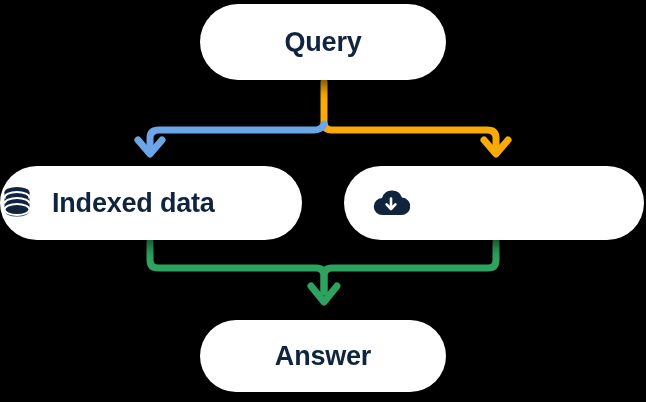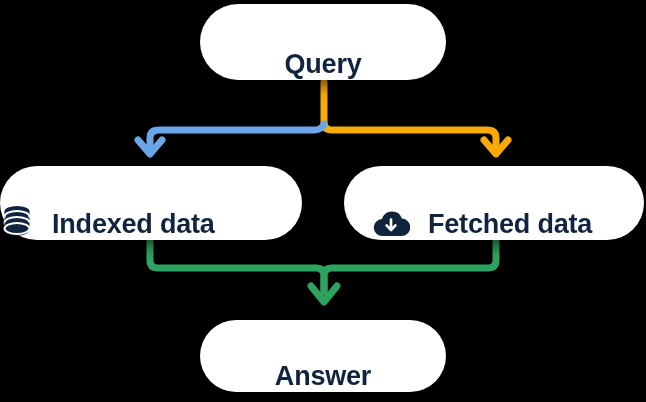--- a/index.html
+++ b/index.html
@@ -22,21 +22,21 @@
     width: 646px;
     height: 402px;
     pointer-events: none;
   }
   .node {
     position: absolute;
     background: #ffffff;
     border-radius: 999px;
     box-shadow: 0 6px 14px rgba(0,0,0,0.55);
     display: flex;
-    align-items: flex-end;
+    align-items: center;
     justify-content: center;
     box-sizing: border-box;
   }
   .node-label {
     color: #10243E;
     font-weight: bold;
     letter-spacing: -0.2px;
     white-space: nowrap;
   }
   #node-query {
@@ -125,20 +125,19 @@
   </div>
 
   <div class="node" id="node-fetched">
     <span class="node-icon">
       <svg width="38" height="32" viewBox="0 0 38 32" xmlns="http://www.w3.org/2000/svg">
         <path d="M 10.5 28 A 8.5 8.5 0 0 1 10 11 A 10.5 10.5 0 0 1 30 10.5 A 7.8 7.8 0 0 1 29 28 Z" fill="#10243E"></path>
         <circle cx="19" cy="17" r="9.5" fill="#10243E"></circle>
         <path d="M 19 11.5 L 19 21.5 M 14.6 17.4 L 19 22 L 23.4 17.4" fill="none" stroke="#ffffff" stroke-width="2.6" stroke-linecap="round" stroke-linejoin="round"></path>
       </svg>
     </span>
-    <span class="node-label">Fetched data</span>
   </div>
 
   <div class="node" id="node-answer">
     <span class="node-label">Answer</span>
   </div>
 
 </div>
 
 </body></html>

